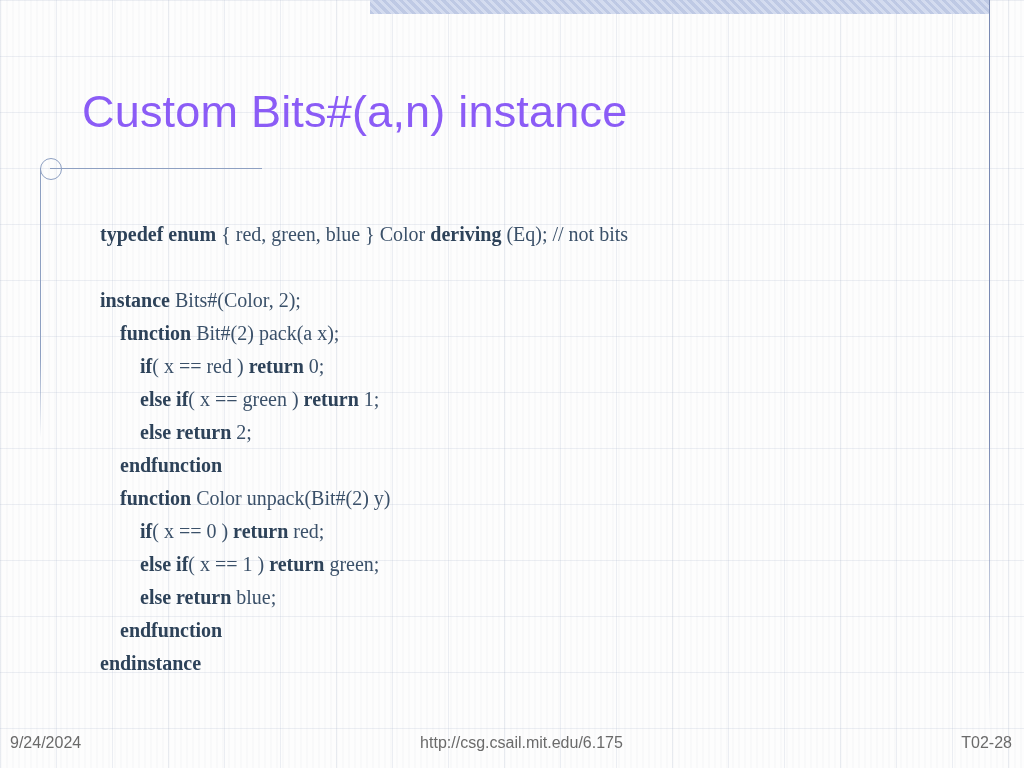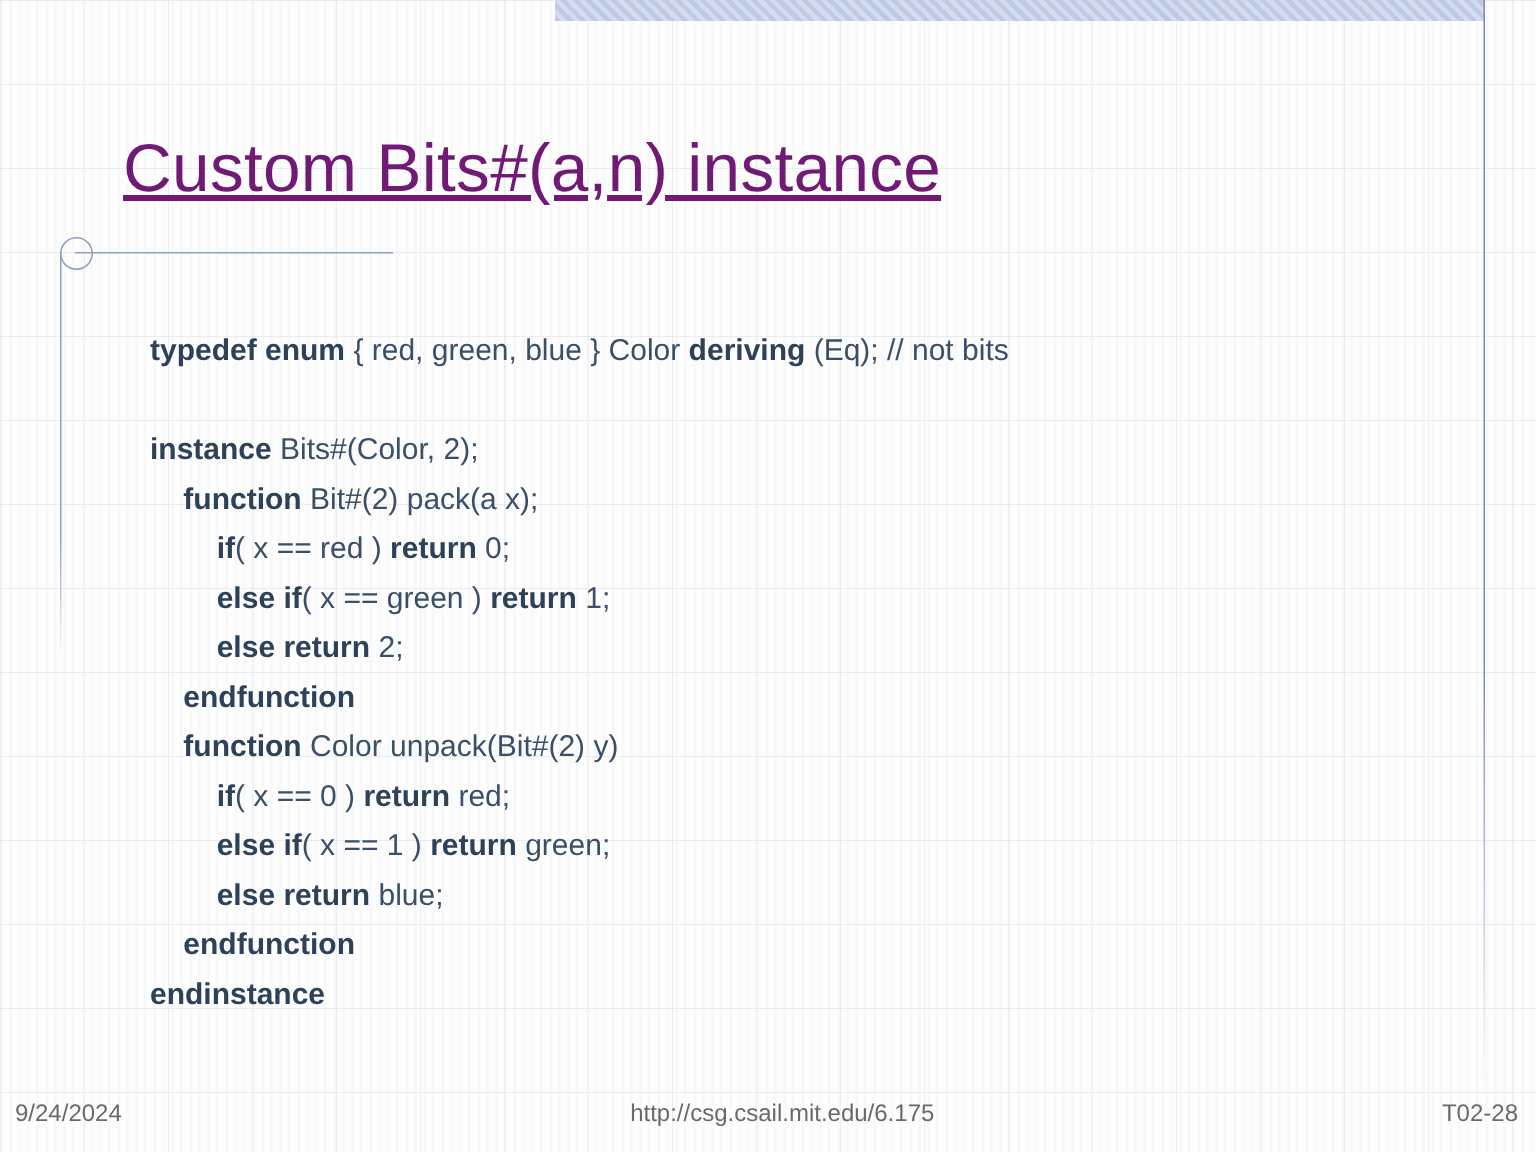--- a/index.html
+++ b/index.html
@@ -30,24 +30,23 @@
     right: 34px;
     bottom: 40px;
     width: 1px;
     background: linear-gradient(to bottom, #7a8ab3 0%, #7a8ab3 60%, rgba(122,138,179,0) 100%);
   }
   .slide-title {
     position: absolute;
     top: 86px;
     left: 82px;
     font-size: 45px;
-    color: #701a75;
+    color: #8b5cf6;
     font-weight: 400;
     letter-spacing: 0.2px;
-    text-decoration: underline;
   }
   .title-rule-wrap {
     position: absolute;
     top: 158px;
     left: 22px;
     width: 240px;
     height: 24px;
   }
   .title-rule-wrap .circle {
     position: absolute;
@@ -73,21 +72,21 @@
     top: 168px;
     width: 1px;
     height: 270px;
     background: linear-gradient(to bottom, #8ea0c2 0%, #8ea0c2 70%, rgba(142,160,194,0) 100%);
   }
   .code-block {
     position: absolute;
     top: 218px;
     left: 100px;
     right: 60px;
-    font-family: Liberation Sans, sans-serif;
+    font-family: Liberation Serif, serif;
     font-size: 20px;
     line-height: 33px;
     color: #3a5069;
     white-space: pre;
   }
   .code-block .kw { font-weight: bold; color: #2d4259; }
   .footer {
     position: absolute;
     bottom: 16px;
     left: 0;

